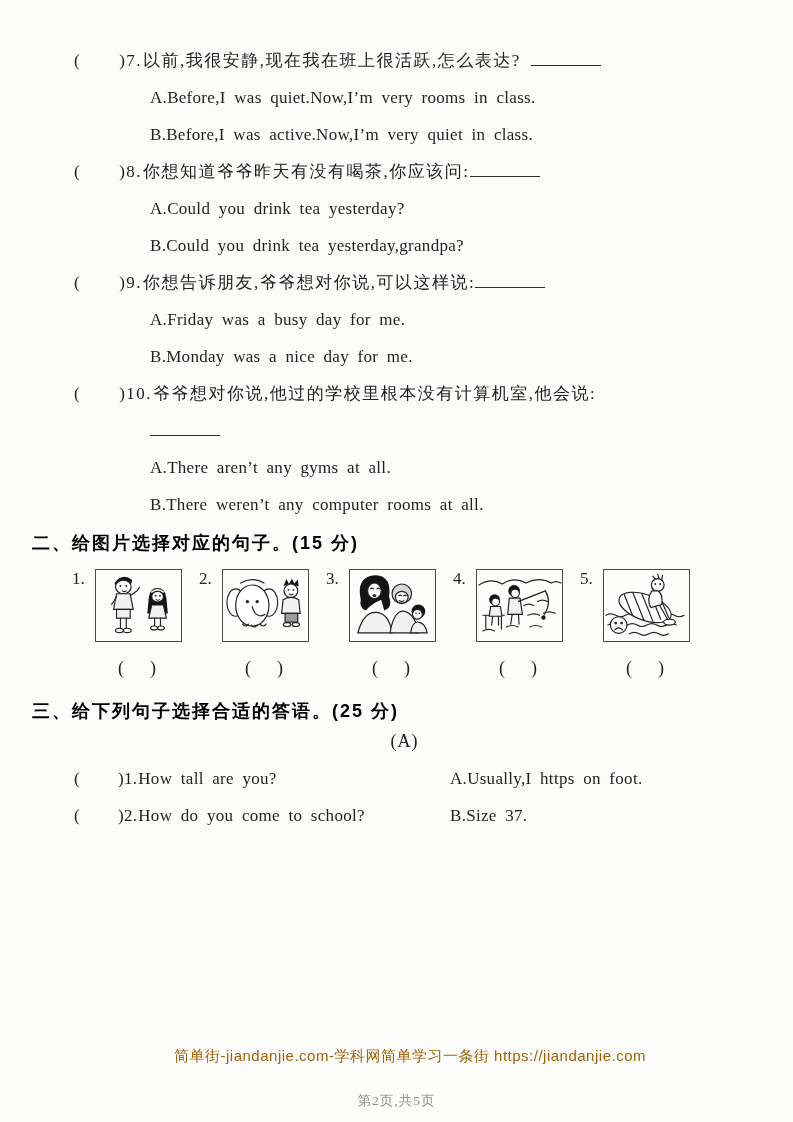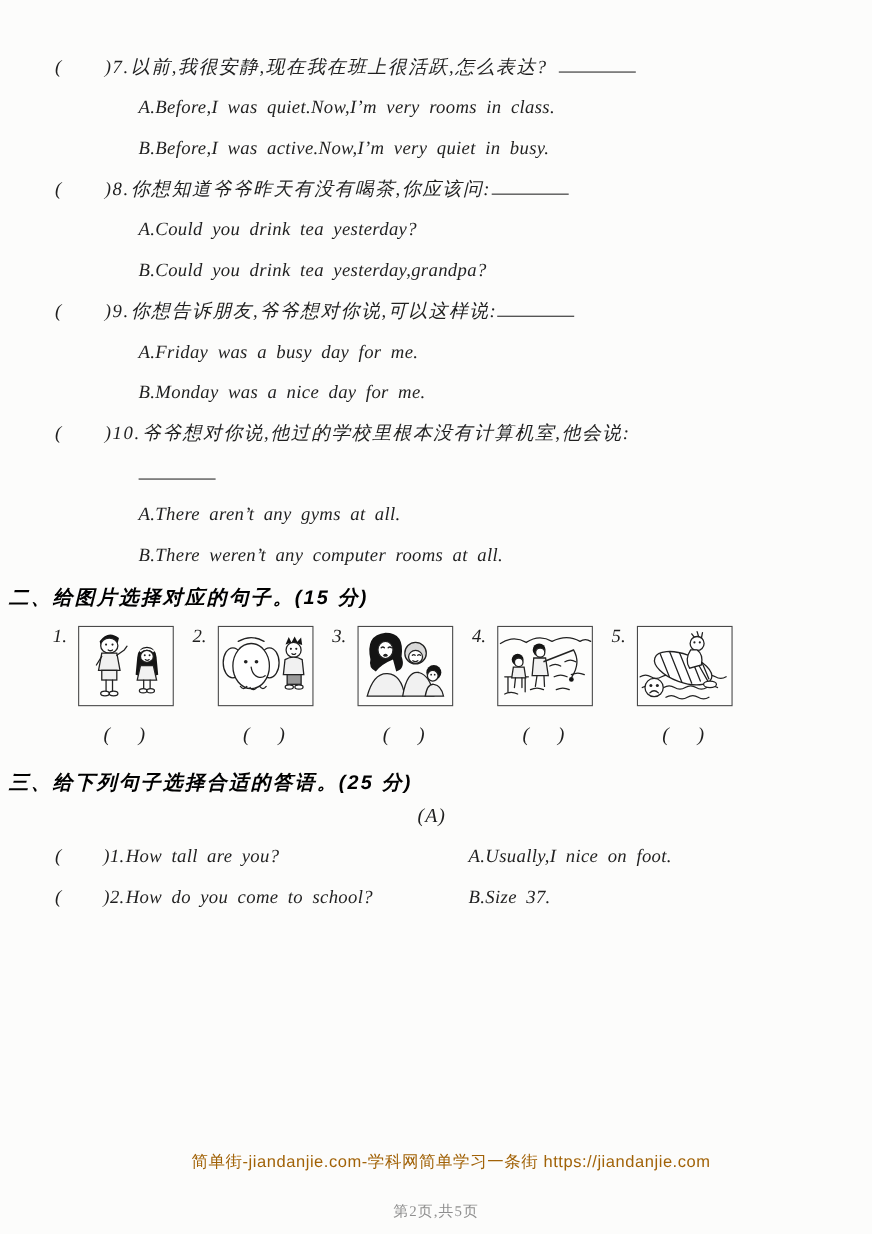--- a/index.html
+++ b/index.html
@@ -6,21 +6,21 @@
   html,body { background:#e8e8e8; }
   .paper {
     position:relative;
     width:793px; height:1122px;
     margin:0 auto;
     background:#fcfcfb;
     font-family:"Liberation Serif","DejaVu Serif",serif;
     color:#1f1f1f;
     overflow:hidden;
   }
-  .content { position:absolute; top:50px; left:50px; right:28px;font-style:italic; }
+  .content { position:absolute; top:50px; left:74px; right:28px; }
   .line { font-size:17px; line-height:22px; margin-bottom:15px; white-space:nowrap; }
   .zh { letter-spacing:1.5px; }
   .en { word-spacing:4px; letter-spacing:0.3px; }
   .paren-slot { display:inline-block; }
   .slot-gap  { display:inline-block; width:38px; }
   .slot-gap2 { display:inline-block; width:26px; }
   .q-num { margin-right:1px; }
   .opt { margin-left:76px; }
   .blank {
     display:inline-block; width:70px; height:13px;
@@ -71,21 +71,21 @@
 </head>
 <body>
 
 <div class="paper">
   <div class="content">
 
     <div class="line zh">
       <span class="paren-slot"><span>(</span><span class="slot-gap"></span><span>)</span></span><span class="q-num">7.</span><span>以前,我很安静,现在我在班上很活跃,怎么表达?</span><span class="blank after-q"></span>
     </div>
     <div class="line opt en">A.Before,I was quiet.Now,I’m very rooms in class.</div>
-    <div class="line opt en">B.Before,I was active.Now,I’m very quiet in busy.</div>
+    <div class="line opt en">B.Before,I was active.Now,I’m very quiet in class.</div>
 
     <div class="line zh">
       <span class="paren-slot"><span>(</span><span class="slot-gap"></span><span>)</span></span><span class="q-num">8.</span><span>你想知道爷爷昨天有没有喝茶,你应该问:</span><span class="blank"></span>
     </div>
     <div class="line opt en">A.Could you drink tea yesterday?</div>
     <div class="line opt en">B.Could you drink tea yesterday,grandpa?</div>
 
     <div class="line zh">
       <span class="paren-slot"><span>(</span><span class="slot-gap"></span><span>)</span></span><span class="q-num">9.</span><span>你想告诉朋友,爷爷想对你说,可以这样说:</span><span class="blank"></span>
     </div>
@@ -243,21 +243,21 @@
       <div class="paren-cell"><span>(</span><span class="slot-gap2"></span><span>)</span></div>
     </div>
 
     <div class="heading sec3-head">三、给下列句子选择合适的答语。(25 分)</div>
     <div class="group-label en">(A)</div>
 
     <div class="qa-row">
       <div class="qa-left en">
         <span class="paren-slot"><span>(</span><span class="slot-gap"></span><span>)</span></span><span class="q-num">1.</span><span>How tall are you?</span>
       </div>
-      <div class="qa-right en">A.Usually,I nice on foot.</div>
+      <div class="qa-right en">A.Usually,I https on foot.</div>
     </div>
 
     <div class="qa-row">
       <div class="qa-left en">
         <span class="paren-slot"><span>(</span><span class="slot-gap"></span><span>)</span></span><span class="q-num">2.</span><span>How do you come to school?</span>
       </div>
       <div class="qa-right en">B.Size 37.</div>
     </div>
 
   </div>

